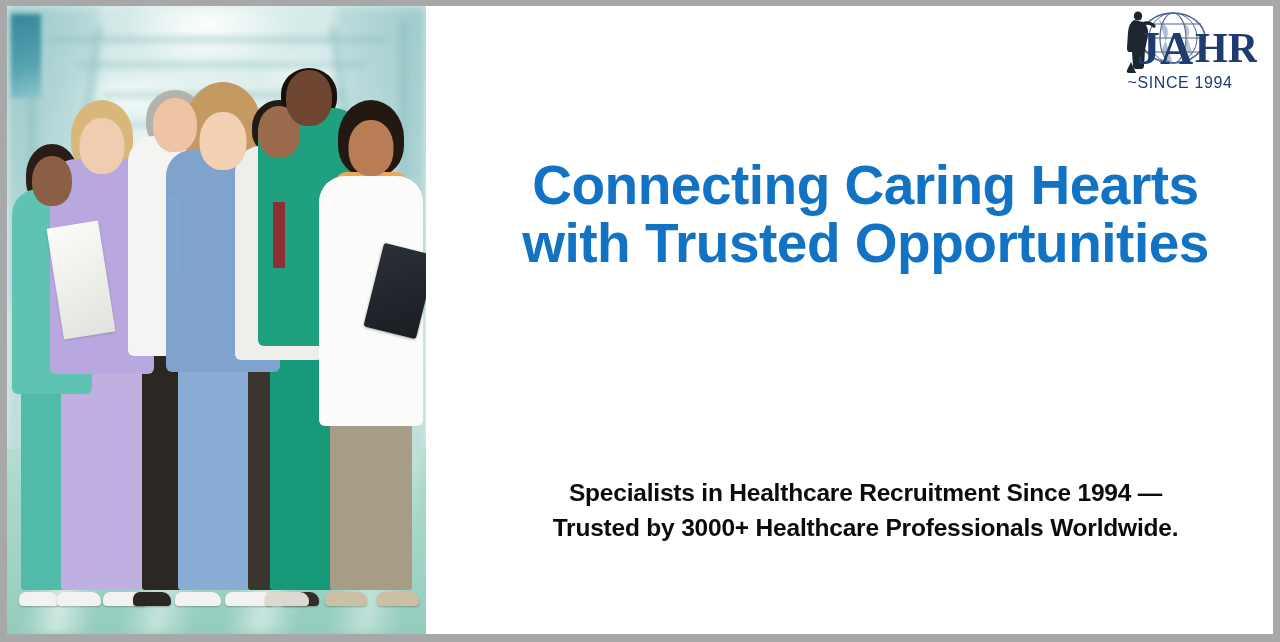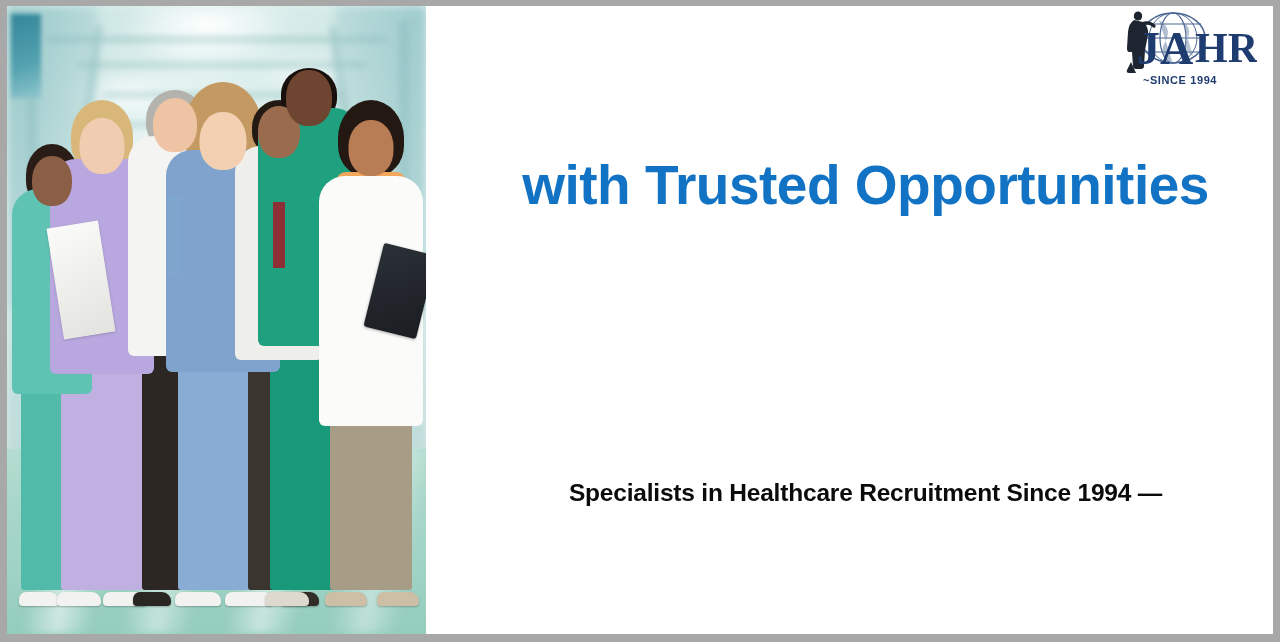--- a/index.html
+++ b/index.html
@@ -183,22 +183,22 @@
     width: 150px;
     height: 96px;
     text-align: center;
   }
   .logo-mark {
     position: relative;
     width: 150px;
     height: 70px;
   }
   .logo-since {
-    font-size: 11px;
-    font-weight: 700;
+    font-size: 16px;
+    font-weight: 400;
     letter-spacing: .6px;
     color: #1f3c70;
     margin-top: -4px;
     padding-right: 4px;
   }
 
   
   .hero {
     position: absolute;
     left: 0; right: 0;
@@ -366,23 +366,25 @@
             <text x="30" y="56" font-family="Liberation Serif, serif" font-size="46" font-weight="700" fill="#1f3c70">JA</text>
 
             <text x="88" y="54" font-family="Liberation Serif, serif" font-size="42" font-weight="700" fill="#1f3c70">HR</text>
           </svg>
         </div>
         <div class="logo-since">~SINCE 1994</div>
       </div>
 
       <div class="hero">
         <h1 class="headline">
+          <span class="line">Connecting Caring Hearts</span>
           <span class="line">with Trusted Opportunities</span>
         </h1>
       </div>
 
       <div class="subtitle">
         <span class="line">Specialists in Healthcare Recruitment Since 1994 —</span>
+        <span class="line">Trusted by 3000+ Healthcare Professionals Worldwide.</span>
       </div>
 
     </div>
   </div>
 </div>
 
 </body></html>

